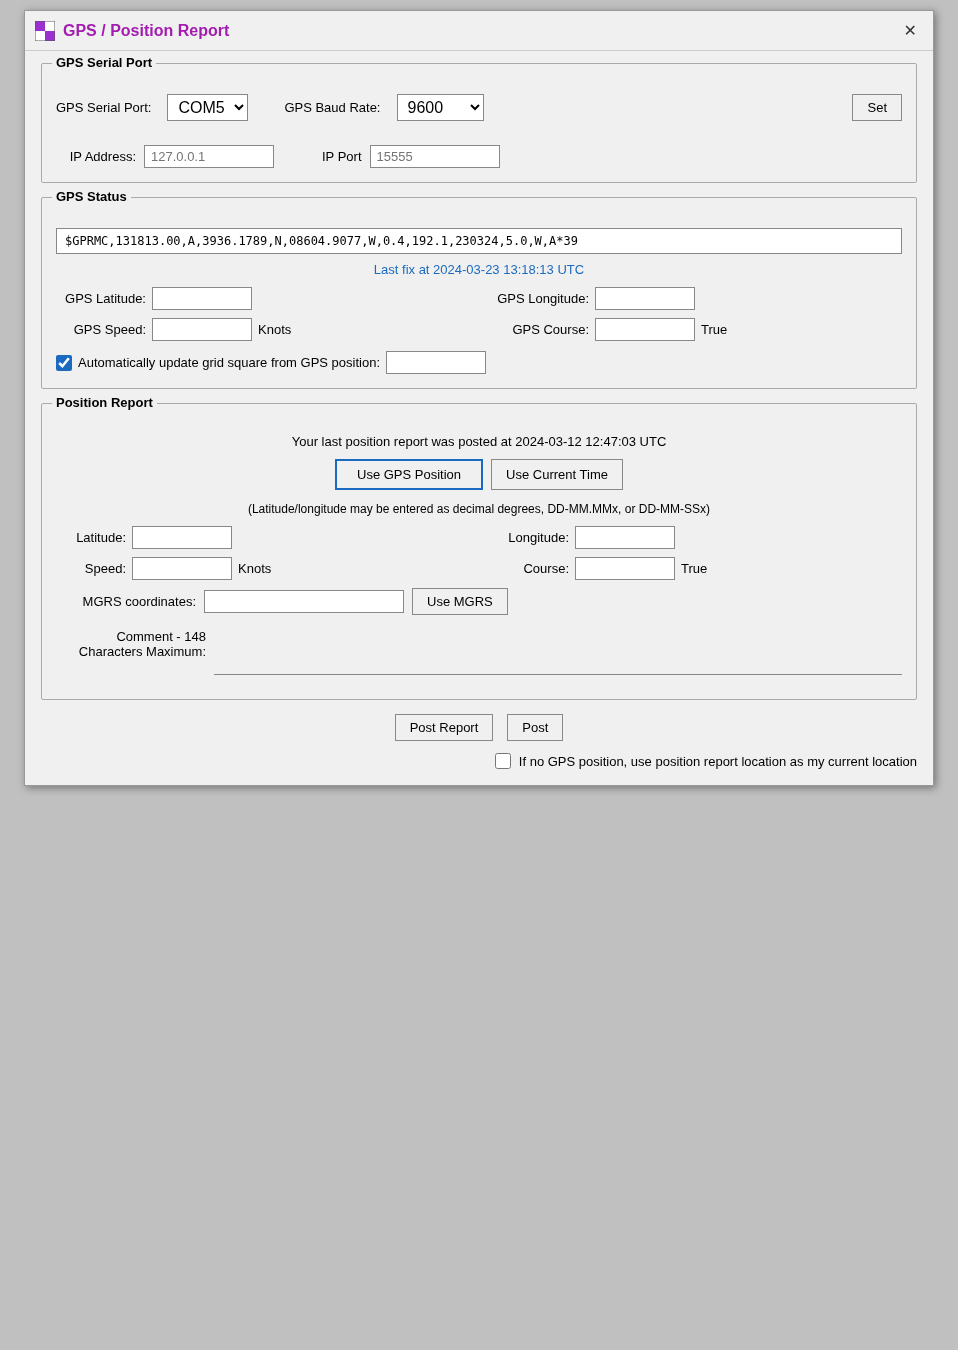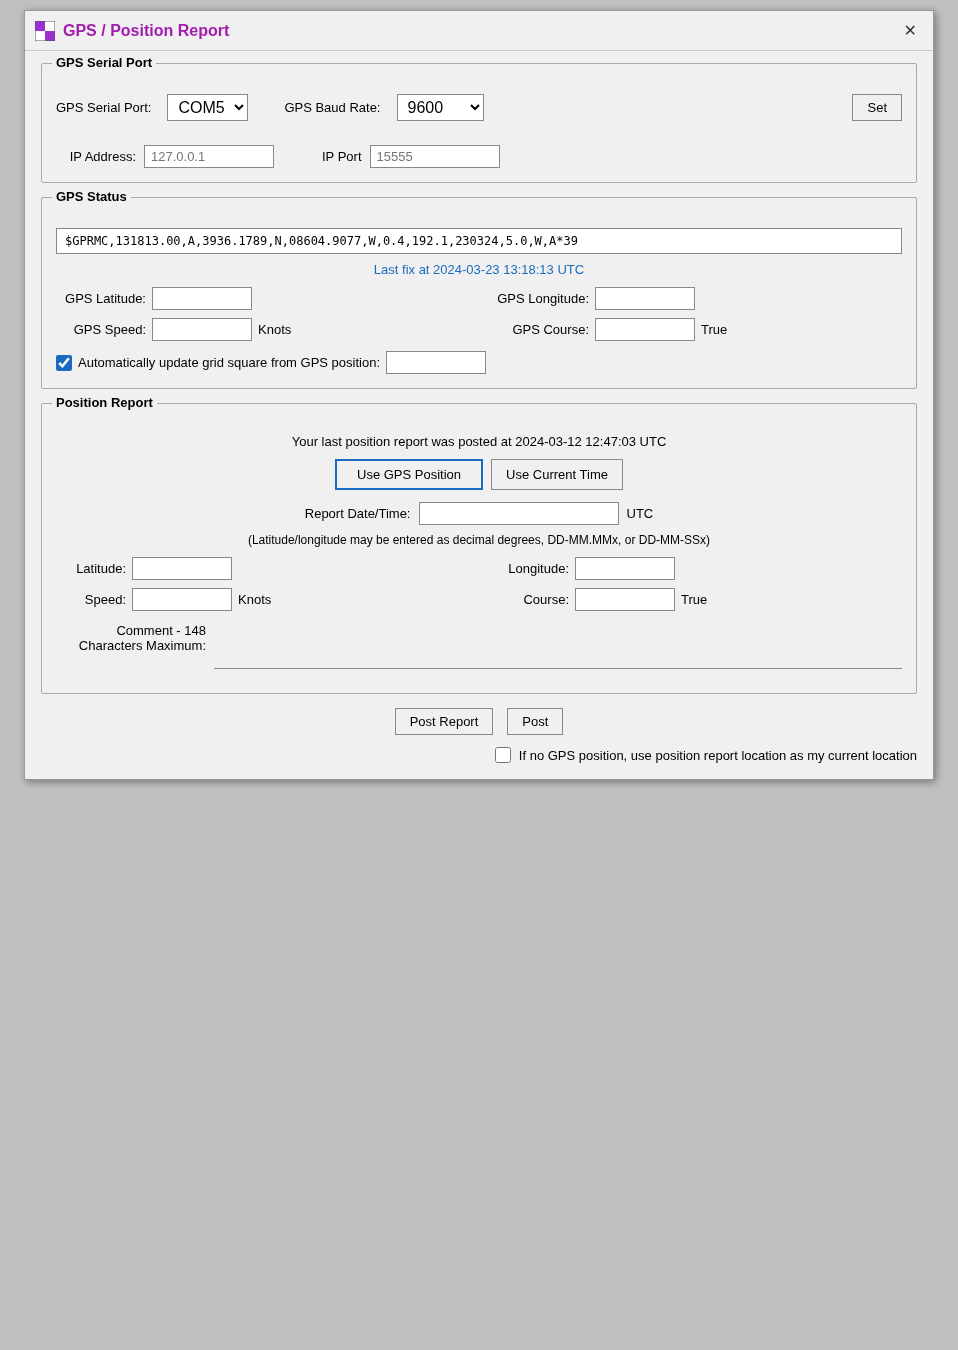--- a/index.html
+++ b/index.html
@@ -293,45 +293,45 @@
     </div>
 
     <div class="section-box">
       <span class="section-label">Position Report</span>
       <div class="section-pt">
         <div class="last-posted">Your last position report was posted at 2024-03-12 12:47:03 UTC</div>
         <div class="btn-row">
           <button class="use-gps-btn">Use GPS Position</button>
           <button>Use Current Time</button>
         </div>
-        <div class="row" style="justify-content:center;">
-          <label>Report Date/Time:</label>
-          <input type="text" class="datetime" style="">
-          <label>UTC</label>
-        </div>
         <div class="hint-text">(Latitude/longitude may be entered as decimal degrees, DD-MM.MMx, or DD-MM-SSx)</div>
         <div class="grid2" style="margin-bottom:8px;">
           <div class="field-group">
             <label style="min-width:70px;text-align:right;">Latitude:</label>
             <input type="text" class="narrow" style="">
           </div>
           <div class="field-group">
             <label style="min-width:90px;text-align:right;">Longitude:</label>
             <input type="text" class="narrow" style="">
           </div>
           <div class="field-group">
             <label style="min-width:70px;text-align:right;">Speed:</label>
             <input type="text" class="narrow" style="">
             <label>Knots</label>
           </div>
           <div class="field-group">
             <label style="min-width:90px;text-align:right;">Course:</label>
             <input type="text" class="narrow" style="">
             <label>True</label>
           </div>
+        </div>
+        <div class="row" style="margin-bottom:10px;">
+          <label style="min-width:140px;text-align:right;">MGRS coordinates:</label>
+          <input type="text" class="mgrs" style="">
+          <button>Use MGRS</button>
         </div>
         <div class="comment-area">
           <label class="comment-label" style="white-space:pre-line;">Comment - 148
 Characters Maximum:</label>
           <textarea class="comment-input" style=""></textarea>
         </div>
       </div>
     </div>
 
     <div class="bottom-btn-row">

